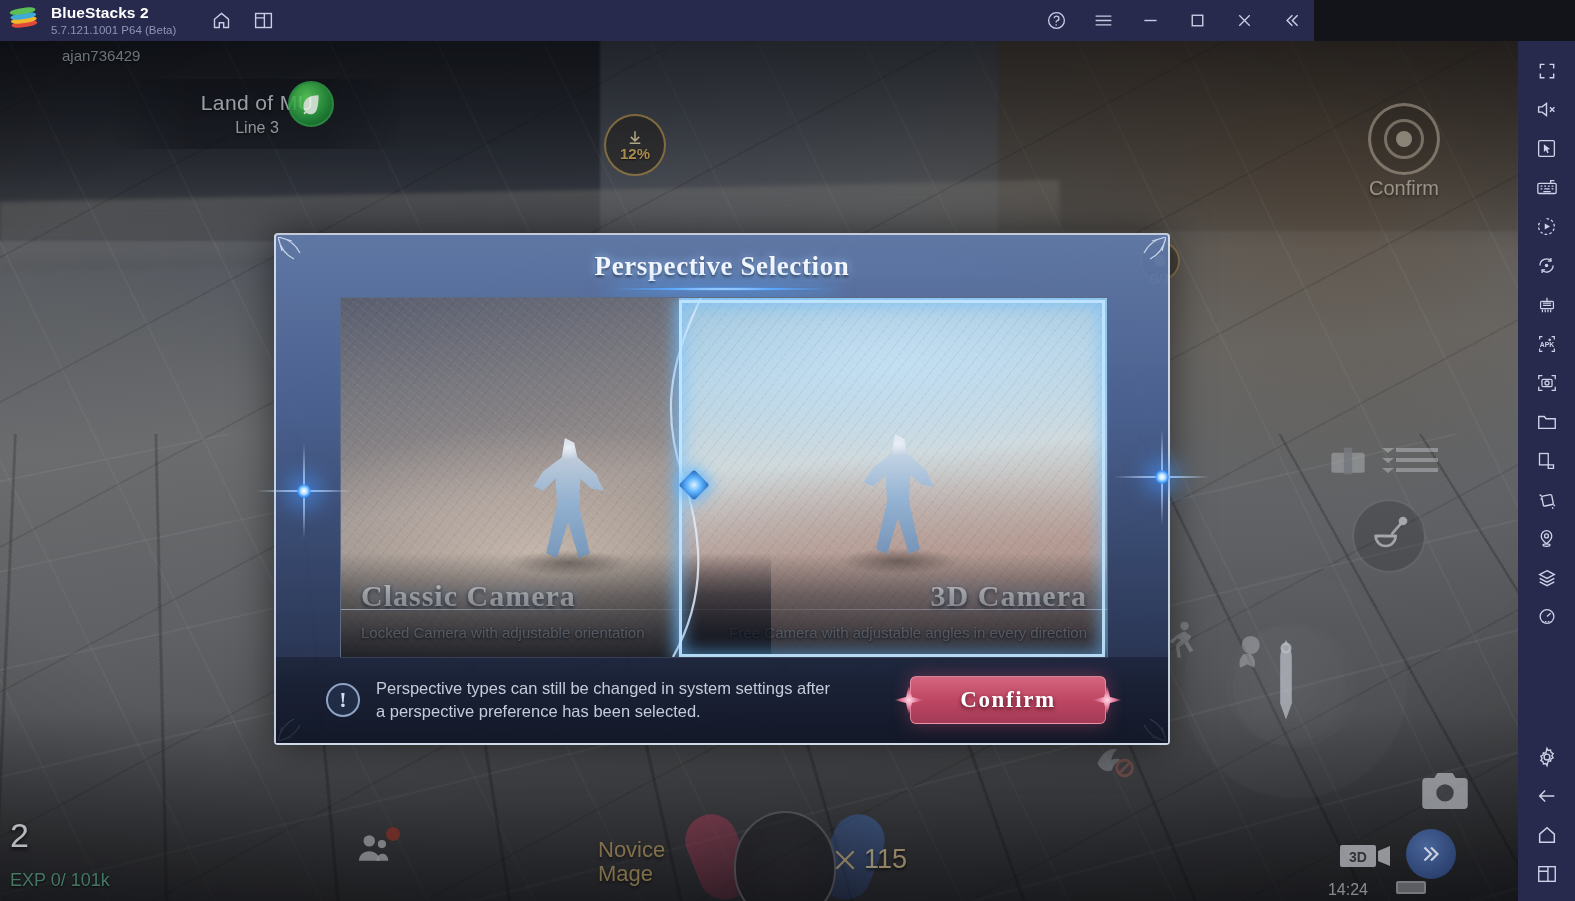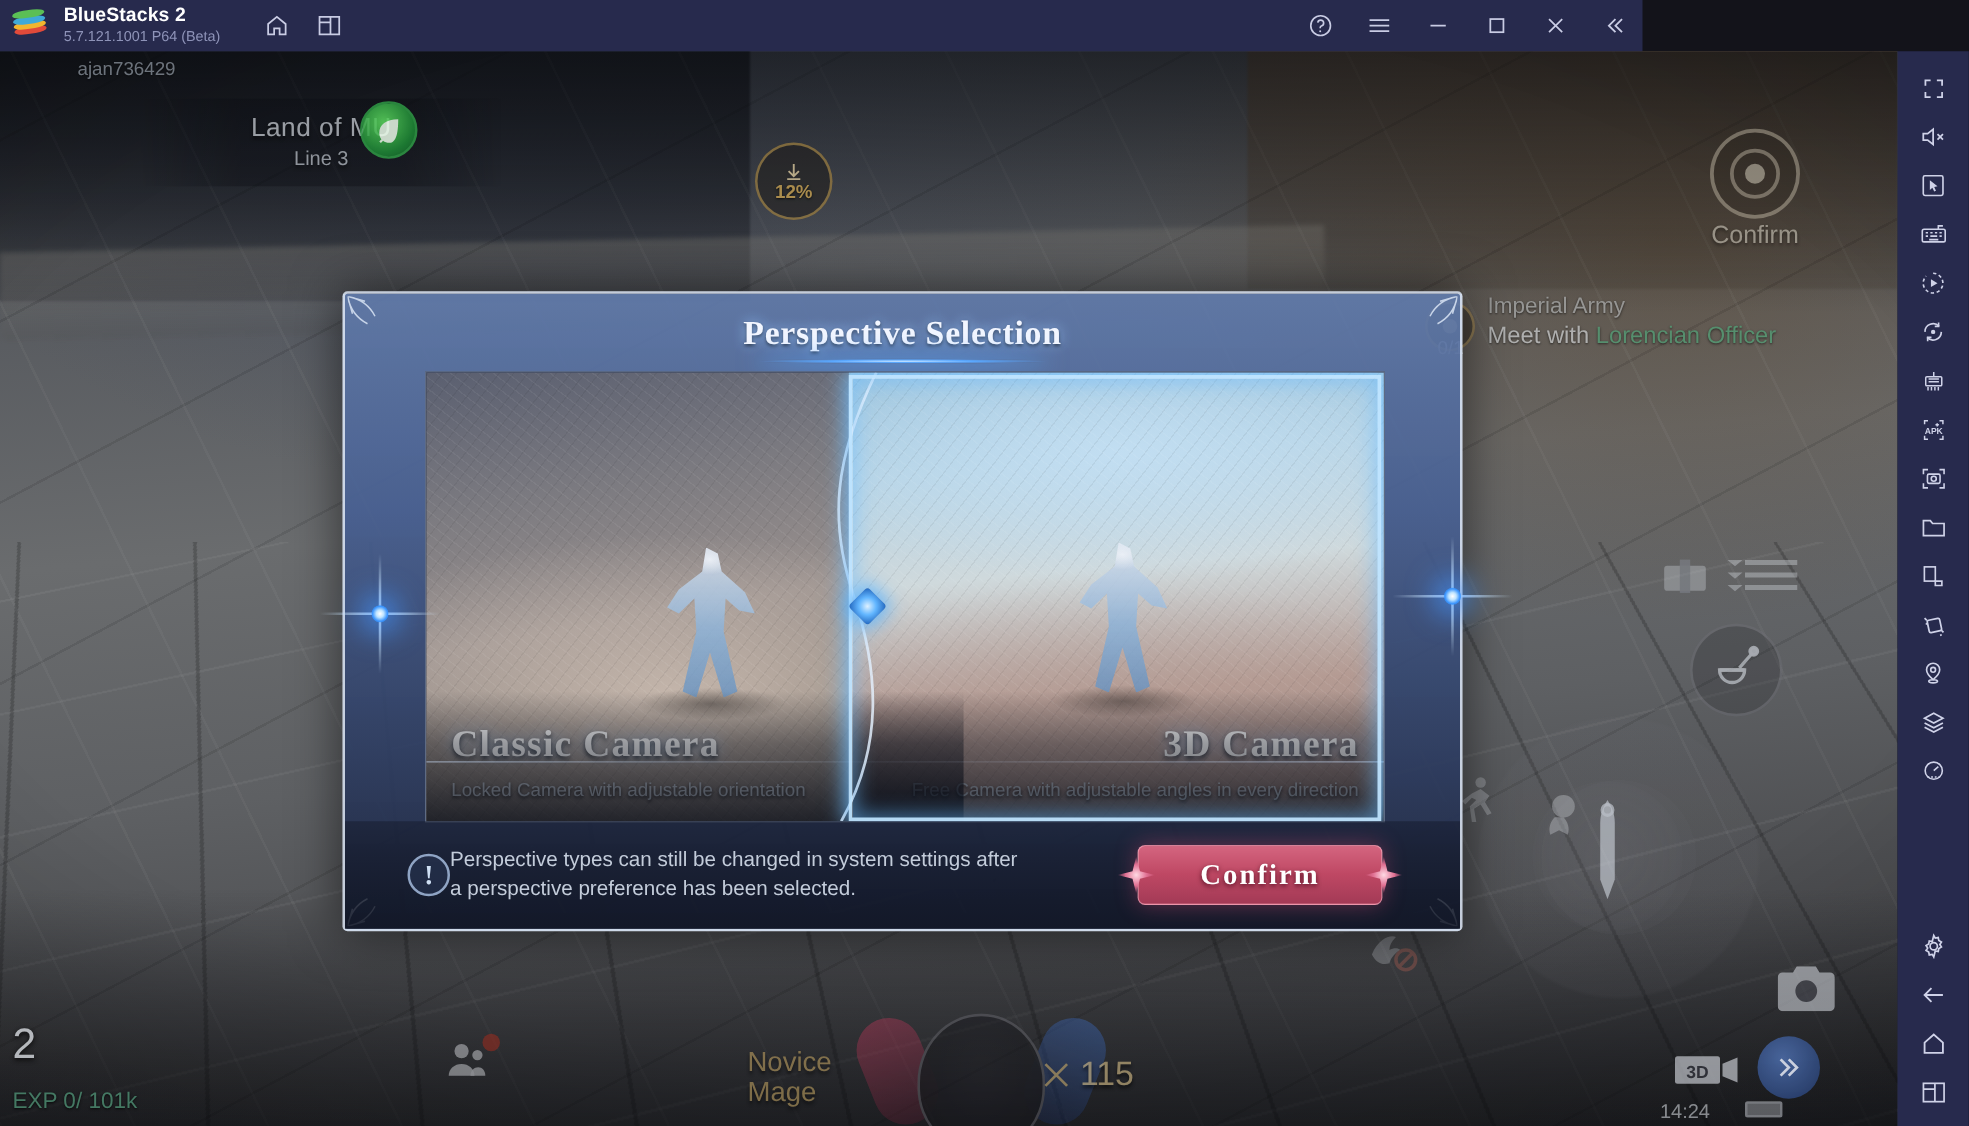--- a/index.html
+++ b/index.html
@@ -102,21 +102,21 @@
   }
   .ledge {
     position: absolute; left: 0; top: 150px; width: 1060px; height: 70px;
     background: linear-gradient(180deg, rgba(150,146,138,.35), rgba(60,58,54,.10));
     transform: rotate(-1.2deg);
     filter: blur(2px);
   }
 
   
   .hud { position: absolute; z-index: 20; pointer-events: none; }
-  .hud-int { pointer-events: auto; cursor: pointer; }
+  .hud-int { pointer-events: auto; cursor: pointer; text-align: center; }
 
   
   #playerName {
     left: 62px; top: 6px; color: #b9c3cf; font-size: 15px; opacity: .55;
     text-shadow: 0 1px 2px #000;
   }
   #regionBanner {
     left: 112px; top: 38px; width: 290px; height: 70px;
     background: linear-gradient(90deg, rgba(10,12,18,0), rgba(10,12,18,.55) 28%, rgba(10,12,18,.55) 72%, rgba(10,12,18,0));
     border-radius: 3px;
@@ -377,21 +377,21 @@
   }
   #noticeIcon {
     margin-left: 50px; width: 34px; height: 34px; border-radius: 50%;
     border: 2px solid #8fa4c4; color: #cfe0f4;
     display:flex; align-items:center; justify-content:center;
     font-size: 22px; font-weight: bold; font-family:"Liberation Serif",serif;
     background: rgba(40,54,84,.6);
     flex: 0 0 auto;
   }
   #noticeText {
-    color: #c3ccda; font-size: 16.5px; line-height: 1.42;
+    margin-left: 16px; color: #c3ccda; font-size: 16.5px; line-height: 1.42;
     max-width: 530px;
   }
   #confirmWrap {
     position: absolute; right: 62px; top: 50%; transform: translateY(-50%);
     display: flex; align-items: center;
   }
   #confirmBtn {
     width: 196px; height: 48px;
     background: linear-gradient(180deg, #d4657f 0%, #bf4864 48%, #a33a56 100%);
     border: 1px solid rgba(255,190,205,.55);
@@ -519,24 +519,20 @@
       <div class="lbl">Confirm</div>
     </div>
 
     <div class="hud hud-int" id="quest">
       <div class="qrow">
         <div class="qicon">
           <svg width="20" height="20" viewBox="0 0 24 24" fill="rgba(205,180,120,.9)">
               <circle cx="12" cy="12" r="7"></circle>
             </svg>
         </div>
-        <div class="qtexts">
-          <div class="qtitle">Imperial Army</div>
-          <div class="qline"><span>Meet with </span><em>Lorencian Officer</em></div>
-        </div>
       </div>
       <div class="qcount">0/1</div>
     </div>
 
     <div class="hud" id="levelBox">
       <div class="lv">2</div>
       <div class="exp">EXP 0/ 101k</div>
     </div>
 
     <div class="hud hud-int" id="friends">

